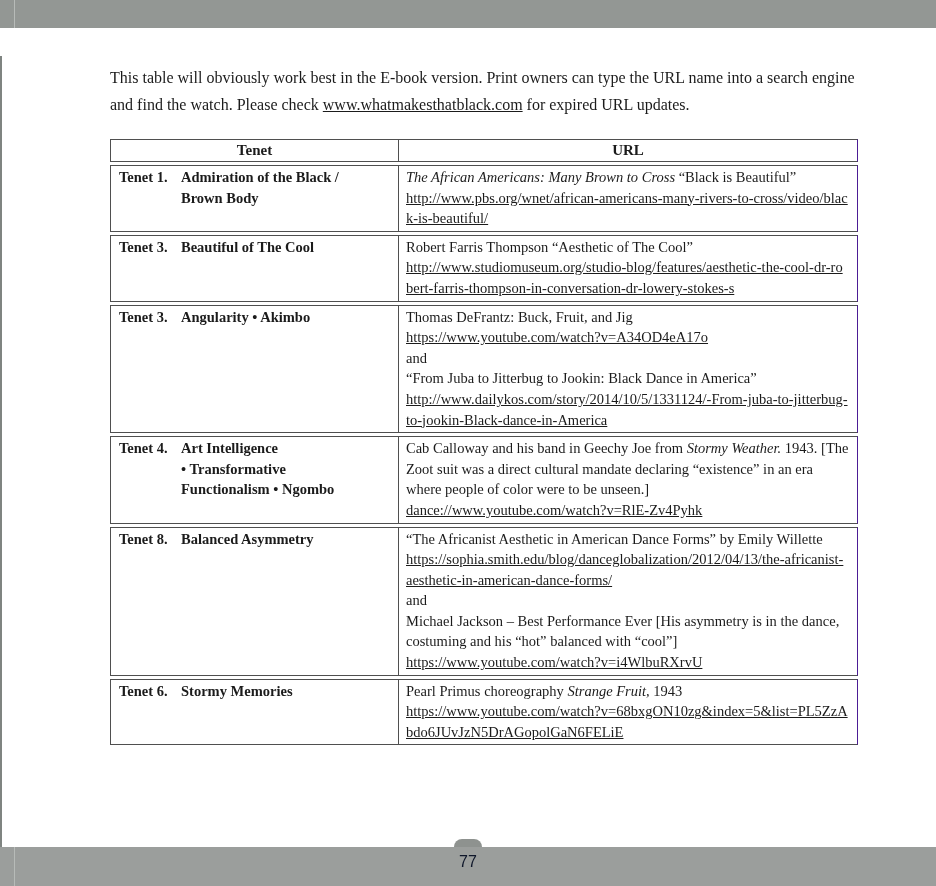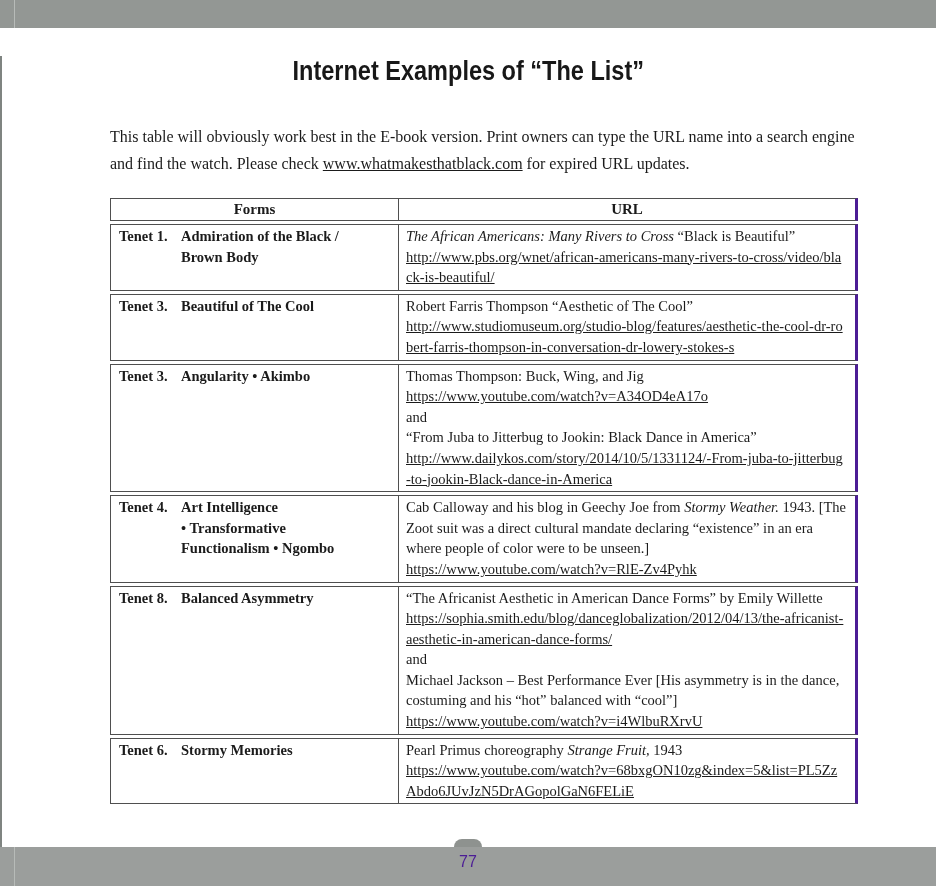--- a/index.html
+++ b/index.html
@@ -37,21 +37,21 @@
     width: 28px; height: 8px;
     background: #8e928f;
     border-radius: 14px 14px 0 0;
   }
   .page-number {
     position: absolute; top: 6px; left: 0;
     width: 100%;
     text-align: center;
     font-family: "Liberation Sans", sans-serif;
     font-size: 16px;
-    color: #4c1d95;
+    color: #0f172a;
   }
   
   .page-surface { position: absolute; top: 28px; left: 0; width: 936px; height: 819px; background: #fff; }
   .title-wrap { margin-top: 27px; text-align: center; width: 936px; }
   .page-title {
     display: inline-block;
     font-family: "Liberation Sans", sans-serif;
     font-weight: bold;
     font-size: 28px;
     transform: scaleX(0.84);
@@ -77,21 +77,21 @@
     line-height: 20.6px;
   }
   col.c-tenet { width: 288px; }
   col.c-url   { width: 460px; }
   th, td {
     border-top: 1px solid #4f4f4f;
     border-bottom: 1px solid #4f4f4f;
     vertical-align: top;
   }
   th.h-tenet, td.cell-tenet { border-left: 1px solid #4f4f4f; }
-  th.h-url,   td.cell-url   { border-left: 1px solid #4f4f4f; border-right: 3px solid #4c1d95; }
+  th.h-url,   td.cell-url   { border-left: 1px solid #4f4f4f; border-right: 1px solid #4c1d95; }
   th {
     font-weight: bold;
     text-align: center;
     height: 23px;
     font-size: 15px;
     padding: 0;
   }
   td.cell-tenet { padding: 1px 6px 10px 8px; }
   td.cell-url   { padding: 1px 8px 2px 7px; }
   .tenet-flex { display: flex; font-weight: bold; }
@@ -107,48 +107,45 @@
 </head>
 <body>
 
 <div class="top-strip">
   <div class="stack-line"></div>
 </div>
 
 <div class="page-surface">
   <div class="page-left-edge"></div>
 
-  <div class="title-wrap">
-    <span class="page-title">Internet Examples of “The List”</span>
-  </div>
 
   <p class="intro"><span>This table will obviously work best in the E-book version. Print owners can type the URL name into a search engine and find the watch. Please check </span><a class="intro-link">www.whatmakesthatblack.com</a><span> for expired URL updates.</span></p>
 
   <table class="tenets">
     <colgroup>
         <col class="c-tenet">
         <col class="c-url">
       </colgroup>
     <thead>
       <tr>
-        <th class="h-tenet">Forms</th>
+        <th class="h-tenet">Tenet</th>
         <th class="h-url">URL</th>
       </tr>
     </thead>
     <tbody>
         <tr>
     <td class="cell-tenet">
       <div class="tenet-flex">
         <span class="tenet-number">Tenet 1.</span>
         <span class="tenet-name">Admiration of the Black /
 Brown Body</span>
       </div>
     </td>
     <td class="cell-url">
-      <span><i>The African Americans: Many Rivers to Cross</i><span> “Black is Beautiful”</span><br><a class="cell-link">http://www.pbs.org/wnet/african-americans-many-rivers-to-cross/video/black-is-beautiful/</a></span>
+      <span><i>The African Americans: Many Brown to Cross</i><span> “Black is Beautiful”</span><br><a class="cell-link">http://www.pbs.org/wnet/african-americans-many-rivers-to-cross/video/black-is-beautiful/</a></span>
     </td>
   </tr>
         <tr>
     <td class="cell-tenet">
       <div class="tenet-flex">
         <span class="tenet-number">Tenet 3.</span>
         <span class="tenet-name">Beautiful of The Cool</span>
       </div>
     </td>
     <td class="cell-url">
@@ -156,34 +153,34 @@
     </td>
   </tr>
         <tr>
     <td class="cell-tenet">
       <div class="tenet-flex">
         <span class="tenet-number">Tenet 3.</span>
         <span class="tenet-name">Angularity • Akimbo</span>
       </div>
     </td>
     <td class="cell-url">
-      <span><span>Thomas Thompson: Buck, Wing, and Jig</span><br><a class="cell-link">https://www.youtube.com/watch?v=A34OD4eA17o</a><br><span>and</span><br><span>“From Juba to Jitterbug to Jookin: Black Dance in America”</span><br><a class="cell-link">http://www.dailykos.com/story/2014/10/5/1331124/-From-juba-to-jitterbug-to-jookin-Black-dance-in-America</a></span>
+      <span><span>Thomas DeFrantz: Buck, Fruit, and Jig</span><br><a class="cell-link">https://www.youtube.com/watch?v=A34OD4eA17o</a><br><span>and</span><br><span>“From Juba to Jitterbug to Jookin: Black Dance in America”</span><br><a class="cell-link">http://www.dailykos.com/story/2014/10/5/1331124/-From-juba-to-jitterbug-to-jookin-Black-dance-in-America</a></span>
     </td>
   </tr>
         <tr>
     <td class="cell-tenet">
       <div class="tenet-flex">
         <span class="tenet-number">Tenet 4.</span>
         <span class="tenet-name">Art Intelligence
 • Transformative
 Functionalism • Ngombo</span>
       </div>
     </td>
     <td class="cell-url">
-      <span><span>Cab Calloway and his blog in Geechy Joe from </span><i>Stormy Weather.</i><span> 1943. [The Zoot suit was a direct cultural mandate declaring “existence” in an era where people of color were to be unseen.]</span><br><a class="cell-link">https://www.youtube.com/watch?v=RlE-Zv4Pyhk</a></span>
+      <span><span>Cab Calloway and his band in Geechy Joe from </span><i>Stormy Weather.</i><span> 1943. [The Zoot suit was a direct cultural mandate declaring “existence” in an era where people of color were to be unseen.]</span><br><a class="cell-link">dance://www.youtube.com/watch?v=RlE-Zv4Pyhk</a></span>
     </td>
   </tr>
         <tr>
     <td class="cell-tenet">
       <div class="tenet-flex">
         <span class="tenet-number">Tenet 8.</span>
         <span class="tenet-name">Balanced Asymmetry</span>
       </div>
     </td>
     <td class="cell-url">

